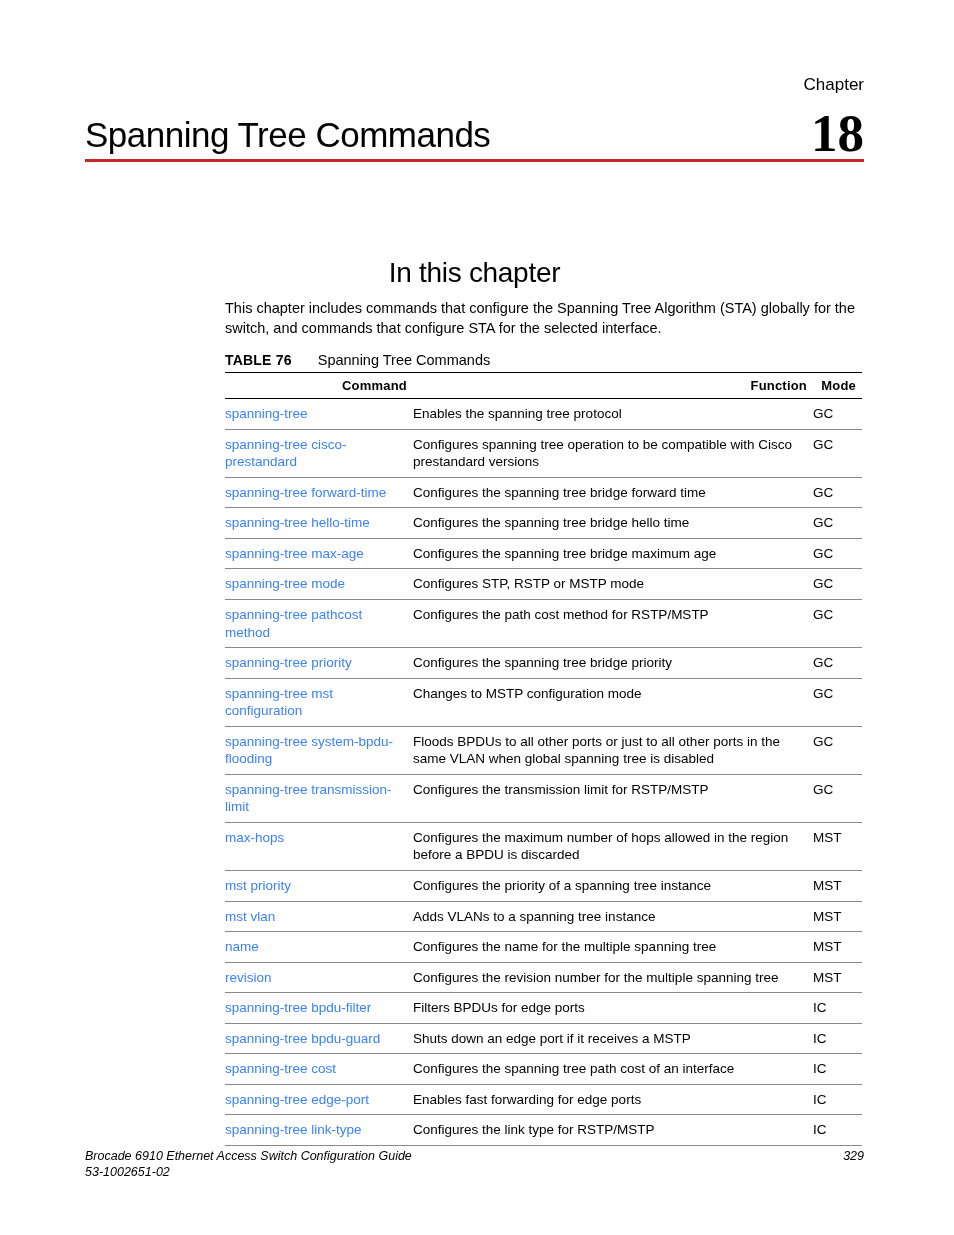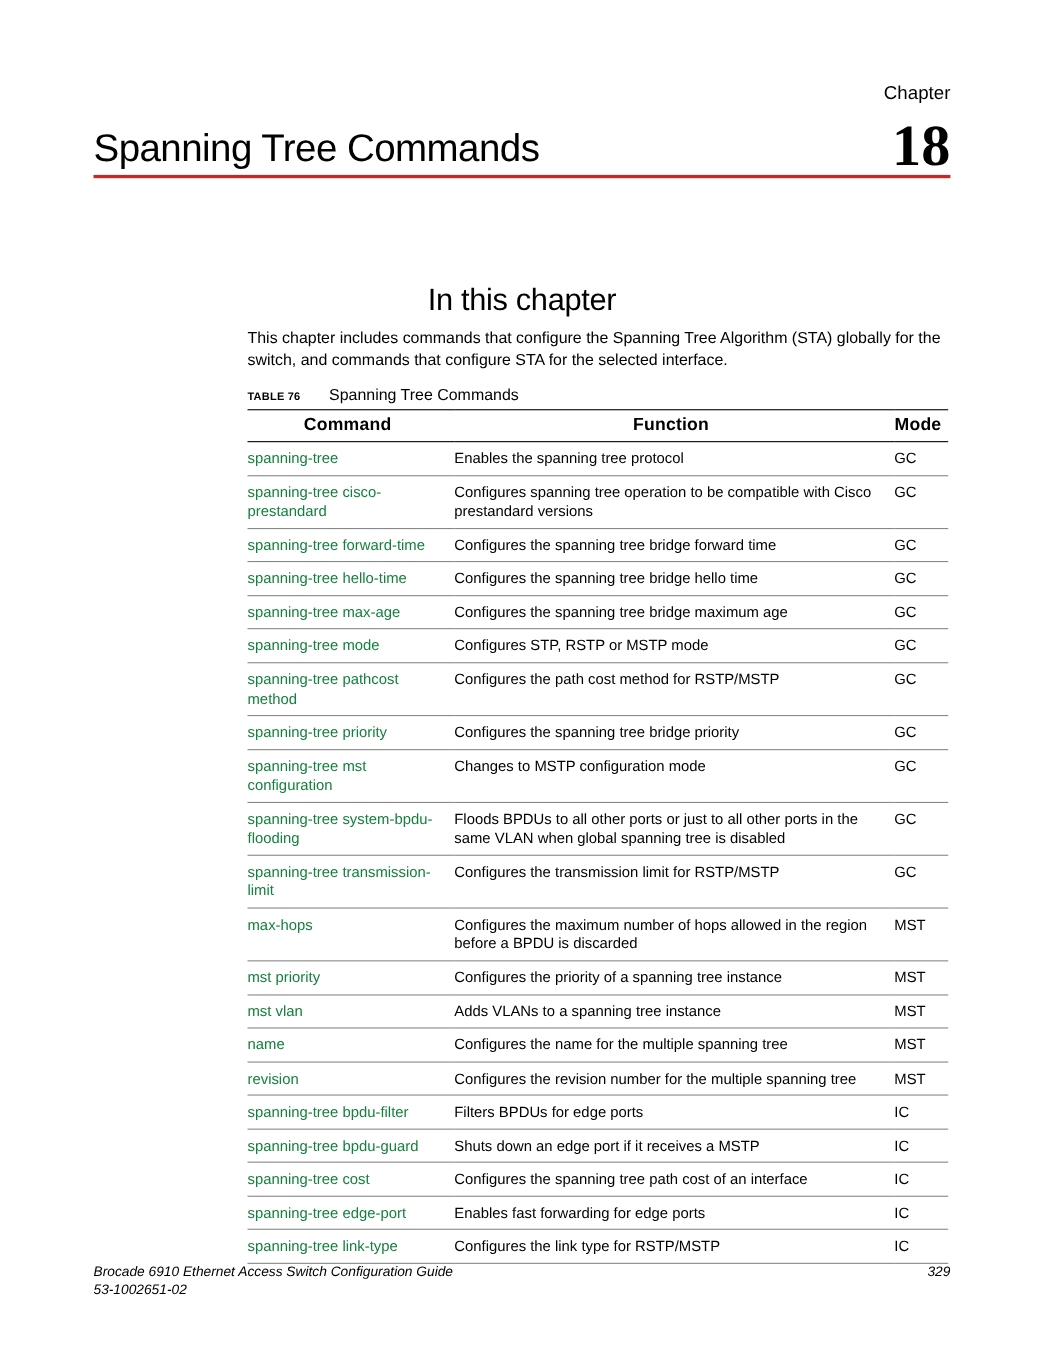--- a/index.html
+++ b/index.html
@@ -67,53 +67,53 @@
   }
   .table-caption-row {
     margin-left: 140px;
     font-size: 14.5px;
     padding: 4px 0 4px 0;
   }
   .table-label-bold {
     font-family: "Arial Narrow", Arial, sans-serif;
     font-stretch: condensed;
     font-weight: bold;
-    font-size: 10px;
+    font-size: 14px;
     letter-spacing: 0.2px;
     text-align: right;
   }
   .table-caption-text {
     margin-left: 22px;
     font-size: 14.5px;
   }
   table.cmd-table {
     margin-left: 140px;
     width: 637px;
     border-collapse: collapse;
     font-size: 13.5px;
   }
   table.cmd-table thead th {
-    text-align: center;
+    text-align: right;
     font-family: "Arial Narrow", Arial, sans-serif;
     font-stretch: condensed;
     font-weight: bold;
-    font-size: 16px;
+    font-size: 13px;
     letter-spacing: 0.2px;
     border-top: 1.5px solid #000;
     border-bottom: 1.5px solid #000;
     padding: 5px 6px 5px 0;
   }
   table.cmd-table tbody td {
     border-bottom: 1px solid #888;
     padding: 6px 6px 6px 0;
     vertical-align: top;
     line-height: 1.3;
   }
   table.cmd-table tbody td.cmd a {
-    color: #15803d;
+    color: #3b82f6;
     text-decoration: none;
   }
   table.cmd-table tbody td.mode {
     white-space: nowrap;
   }
   .col-cmd  { width: 188px; }
   .col-func { width: 400px; }
   .col-mode { width: 49px; }
   .footer {
     position: absolute;

